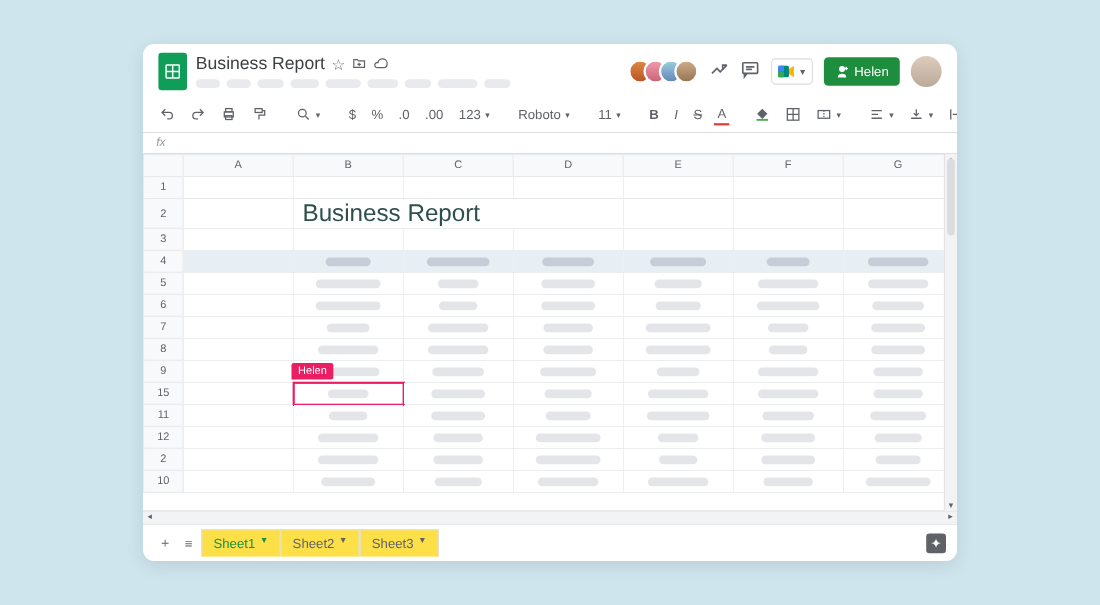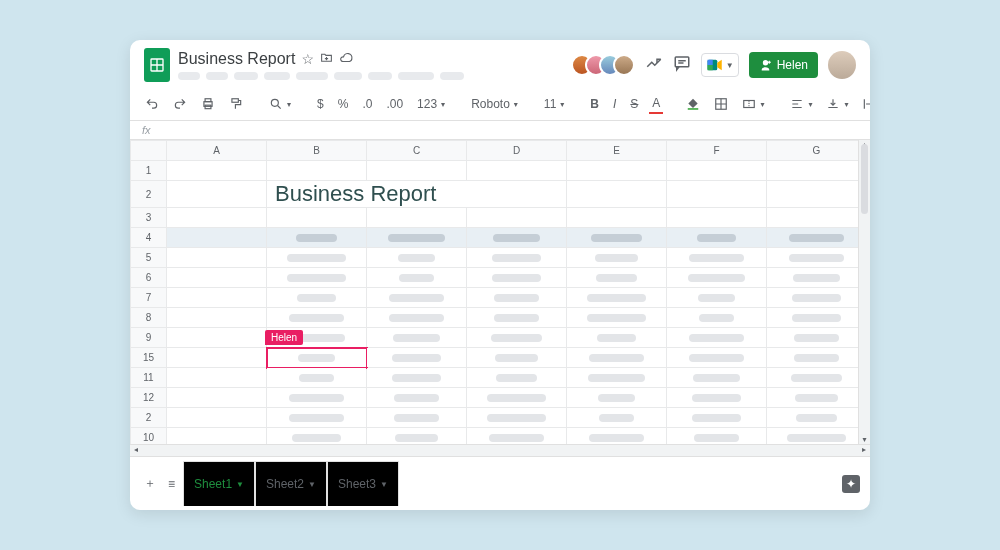--- a/index.html
+++ b/index.html
@@ -50,21 +50,21 @@
 .title-cell{font-size:22px;color:#2f4f4f;text-align:left;padding-left:8px;font-weight:400}
 .hdr-row td{background:#e8eff4}
 .stub{display:block;height:8px;background:#e3e5e8;border-radius:4px;margin:0 auto}
 .hdr-row .stub{background:#c5ced6}
 .collab-cell{outline:2px solid #e91e63;outline-offset:-1px}
 .collab-tag{position:absolute;top:-18px;left:-2px;background:#e91e63;color:#fff;font-size:10px;padding:2px 6px;border-radius:2px 2px 2px 0}
 
 
 .tabbar{border-top:1px solid #e0e0e0;display:flex;align-items:center;padding:4px 10px;gap:4px;font-size:12px;color:#5f6368}
 .tabbar .tb{cursor:pointer;padding:4px}
-.sheet-tab{border:1px solid #e0e0e0;border-bottom:none;padding:15px 10px;background:#000000;cursor:pointer;display:flex;align-items:center;gap:4px}
+.sheet-tab{border:1px solid #e0e0e0;border-bottom:none;padding:5px 10px;background:#fde047;cursor:pointer;display:flex;gap:4px}
 .sheet-tab.active{color:#1e8e3e;font-weight:500}
 .sheet-tab .dd{font-size:8px}
 .spacer{flex:1}
 .explore{width:18px;height:18px;background:#5f6368;border-radius:3px;display:flex;align-items:center;justify-content:center;color:#fff;font-size:12px}
 .vscroll{position:absolute;right:0;top:0;bottom:0;width:12px;background:#f1f3f4;border-left:1px solid #e0e0e0}
 .vscroll .thumb{position:absolute;left:2px;right:2px;top:4px;height:70px;background:#dadce0;border-radius:4px}
 .vscroll .arr{position:absolute;left:0;right:0;text-align:center;font-size:8px;color:#5f6368}
 .hscroll{height:12px;background:#f1f3f4;border-top:1px solid #e0e0e0;position:relative}
 .hscroll .arr{position:absolute;top:0;font-size:8px;color:#5f6368}
 </style>

